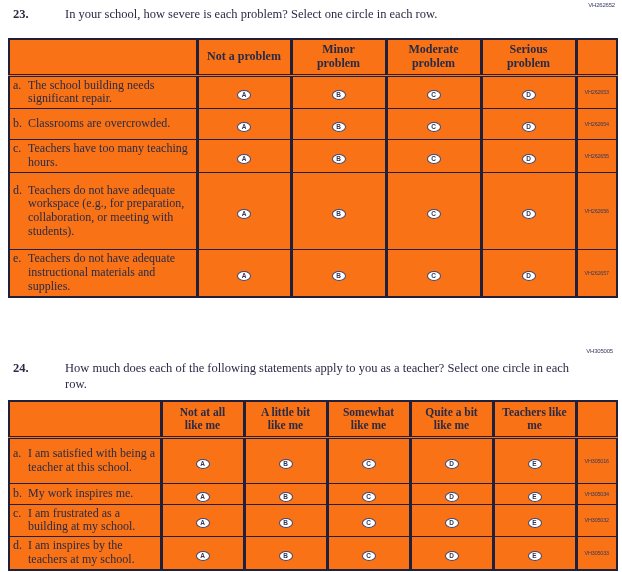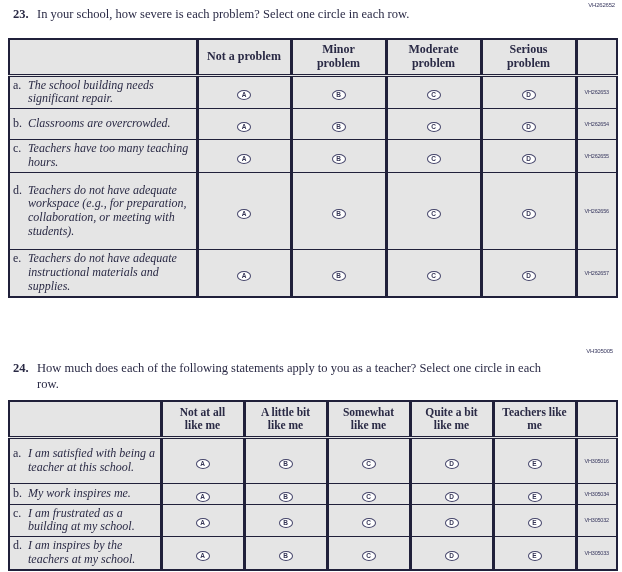--- a/index.html
+++ b/index.html
@@ -5,41 +5,41 @@
   * { margin:0; padding:0; box-sizing:border-box; }
   html,body { width:622px; height:572px; }
   body {
     position:relative; overflow:hidden; background:#ffffff;
     font-family:"Liberation Serif", serif; color:#2a2a45;
   }
   .code-tag {
     position:absolute; font-family:"Liberation Sans", sans-serif;
     font-size:6px; letter-spacing:-0.2px; color:#3a3a60;
   }
-  .question { position:absolute; left:13px; display:flex; font-size:12.5px; line-height:1.25; }
+  .question { position:absolute; left:13px; display:flex; font-size:12.5px; line-height:1.25;gap:28px; }
   .qnum { font-weight:bold; width:24px; flex:none; }
   .qtext span { }
   .bold-one { font-weight:normal; }
   #q24-question .qtext { width:522px; }
 
   table.grid {
     position:absolute; border-collapse:collapse; table-layout:fixed;
-    background:#e5e5e5; border:2px solid #20203a;
+    background:#f97316; border:2px solid #20203a;
   }
   .grid th, .grid td { border:1px solid #20203a; vertical-align:middle; }
   .grid .vthick { border-left:3px solid #20203a; }
   .grid thead th {
     border-bottom:3px double #20203a; font-weight:bold; font-size:12px;
     line-height:1.12; text-align:center; white-space:pre-line; padding:3px 1px;
   }
   #q24-table thead th { font-size:11.5px; }
   .stem { text-align:left; }
   .stem-inner { display:flex; font-size:12px; line-height:1.16; padding:2px 2px 2px 3px; }
   .rl { width:15px; flex:none; }
-  .rt { flex:1;font-style:italic; }
+  .rt { flex:1; }
   .opt { text-align:center; }
   .codecell {
     font-family:"Liberation Sans", sans-serif; font-size:5.5px;
     letter-spacing:-0.2px; color:#3a3a60; text-align:center; padding:0 1px;
   }
   .oval {
     display:inline-block; width:14px; height:10px; border:1px solid #45456a;
     border-radius:50%; font-family:"Liberation Sans", sans-serif;
     font-size:6.5px; font-weight:bold; line-height:8.5px; text-align:center;
     color:#35355500; color:#353555; background:#fff; cursor:pointer;

